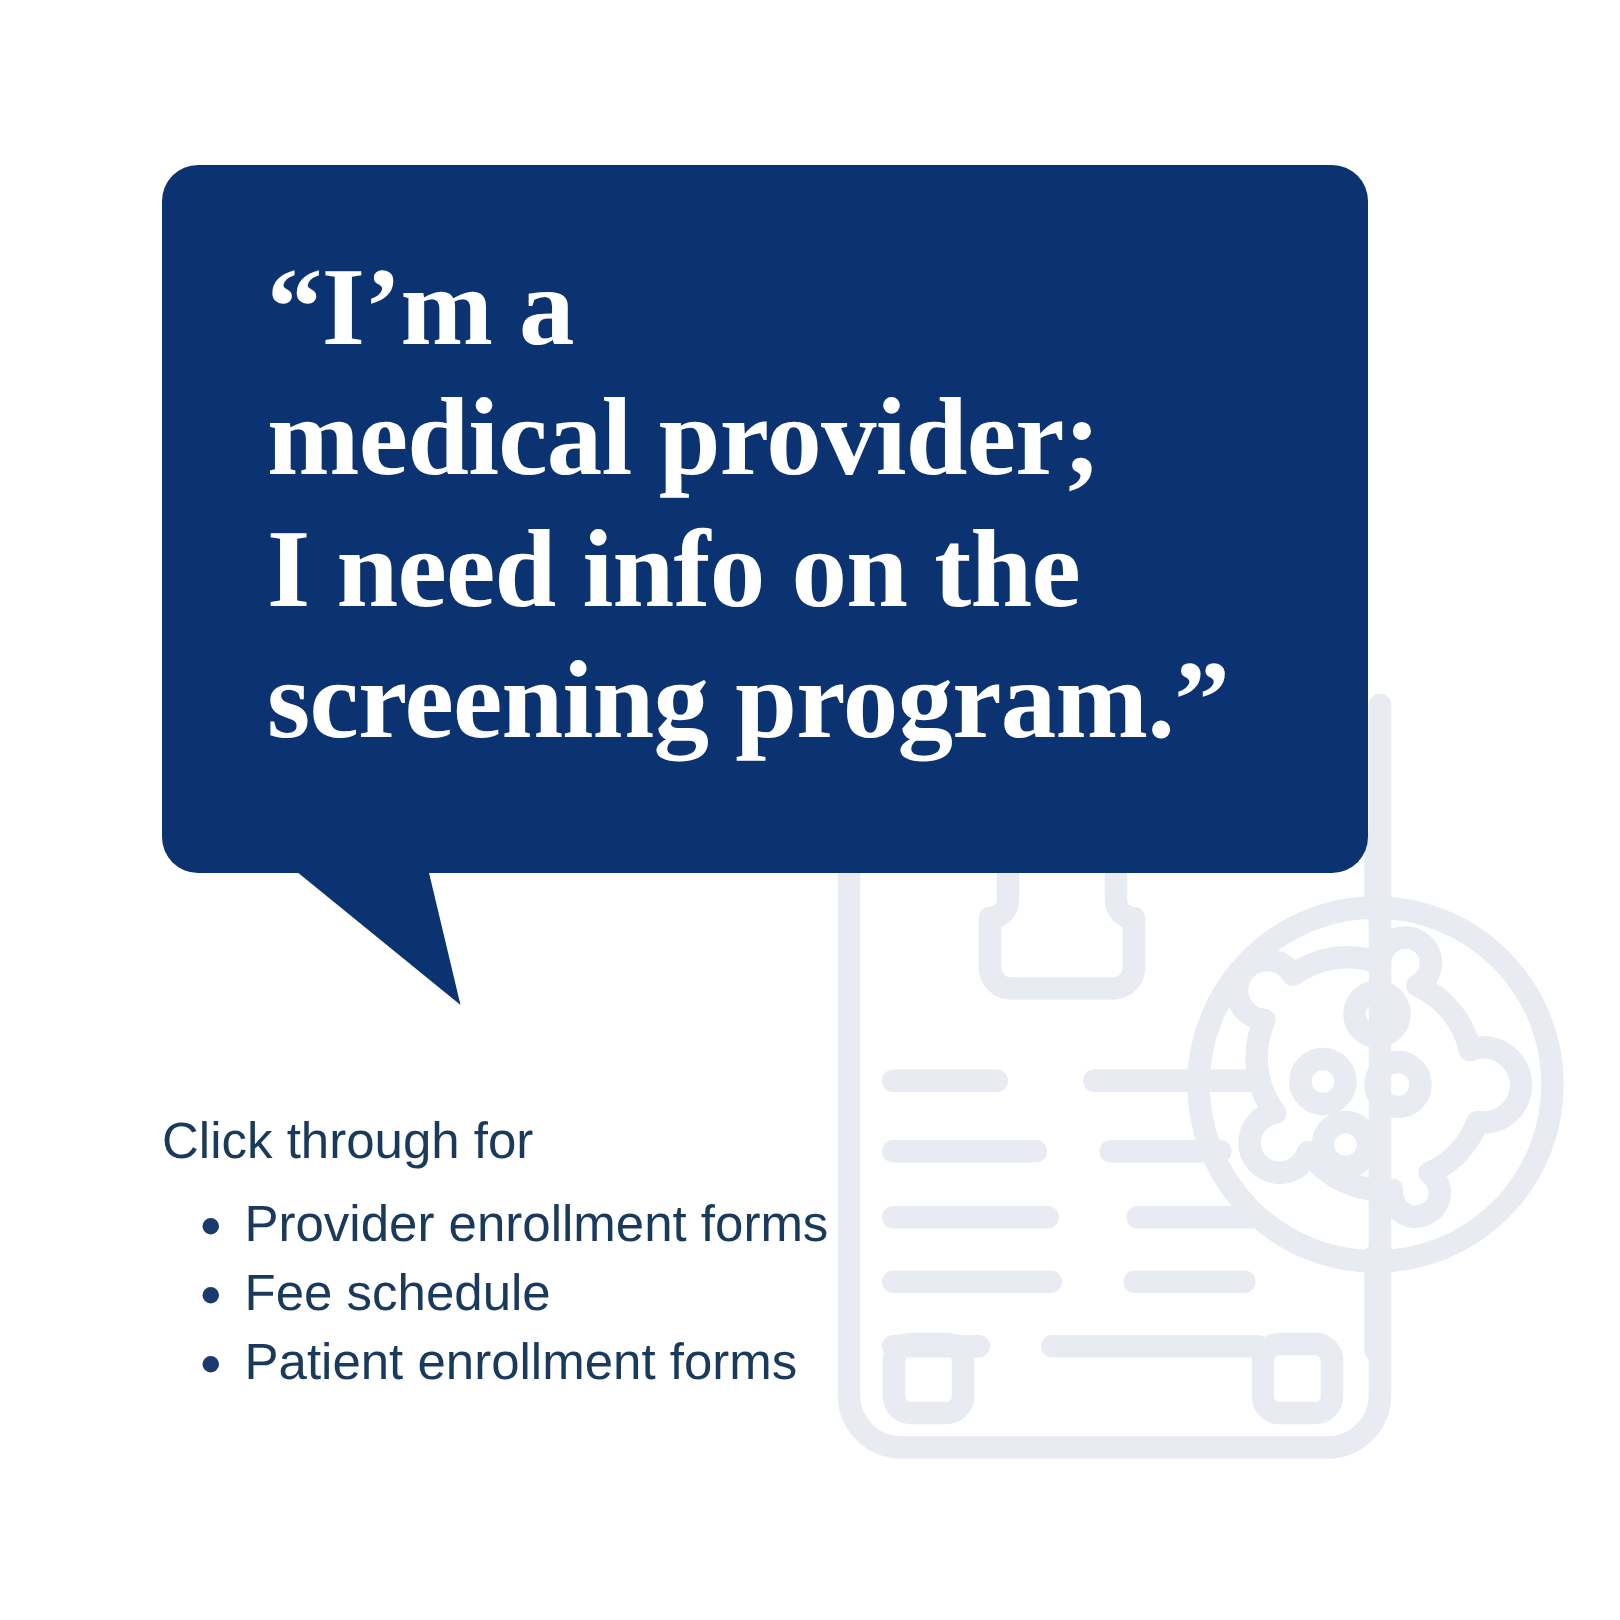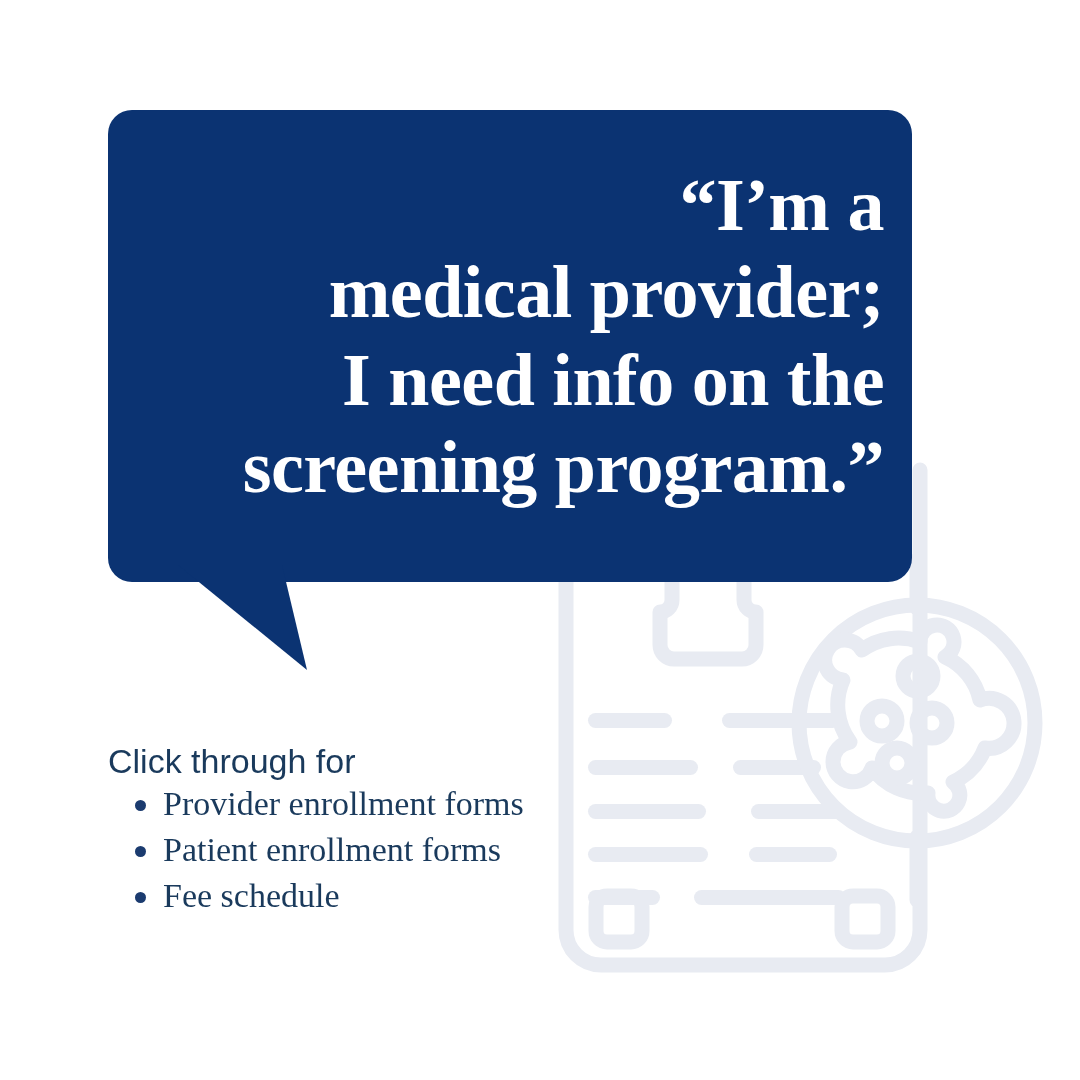--- a/index.html
+++ b/index.html
@@ -43,21 +43,20 @@
   }
   #bubble-body {
     position: absolute;
     left: 0;
     top: 0;
     width: 804px;
     height: 472px;
     background: #0B3372;
     border-radius: 24px;
     box-sizing: border-box;
-    text-align: right;
   }
   #bubble-tail {
     position: absolute;
     left: 62px;
     top: 455px;
     width: 150px;
     height: 110px;
   }
   #quote-text {
     position: absolute;
@@ -79,31 +78,31 @@
     left: 108px;
     top: 740px;
     z-index: 3;
   }
   #cta-heading {
     color: #1A3A5C;
     font-family: "Liberation Sans", sans-serif;
     font-size: 34px;
     font-weight: 400;
     line-height: 1.25;
-    margin: 0 0 4px 0;
+    margin: 0 0 16px 0;
   }
   #cta-list {
     list-style: none;
     margin: 0;
     padding: 0;
   }
   #cta-list li {
     position: relative;
     color: #1A3A5C;
-    font-family: Liberation Serif, serif;
+    font-family: Liberation Sans, sans-serif;
     font-size: 34px;
     font-weight: 400;
     line-height: 1.0;
     padding: 0 0 0 55px;
     margin: 0 0 12px 0;
     white-space: nowrap;
   }
   #cta-list li .bullet {
     position: absolute;
     left: 27px;
@@ -189,22 +188,22 @@
 
   <div id="cta-block">
     <p id="cta-heading">Click through for</p>
     <ul id="cta-list">
       <li>
         <span class="bullet"></span>
         <span>Provider enrollment forms</span>
       </li>
       <li>
         <span class="bullet"></span>
-        <span>Patient enrollment forms</span>
+        <span>Fee schedule</span>
       </li>
       <li>
         <span class="bullet"></span>
-        <span>Fee schedule</span>
+        <span>Patient enrollment forms</span>
       </li>
     </ul>
   </div>
 
 </div>
 
 </body></html>

